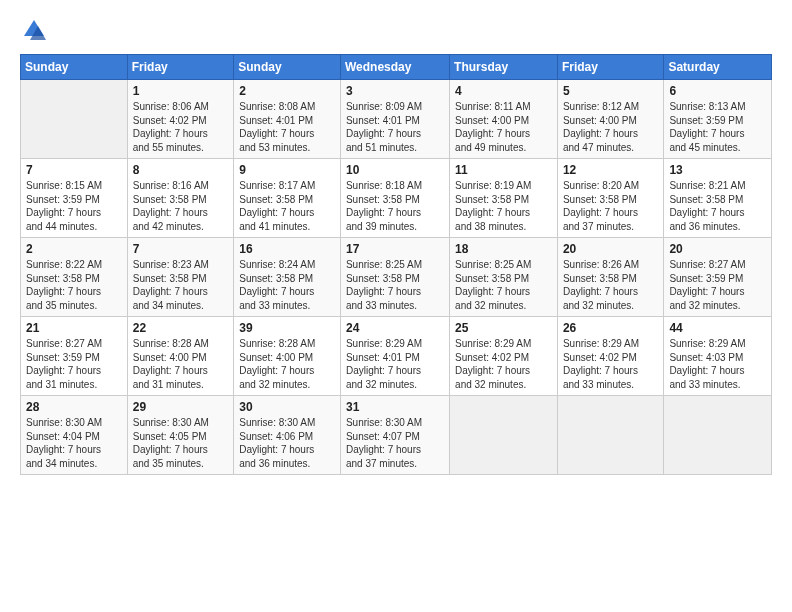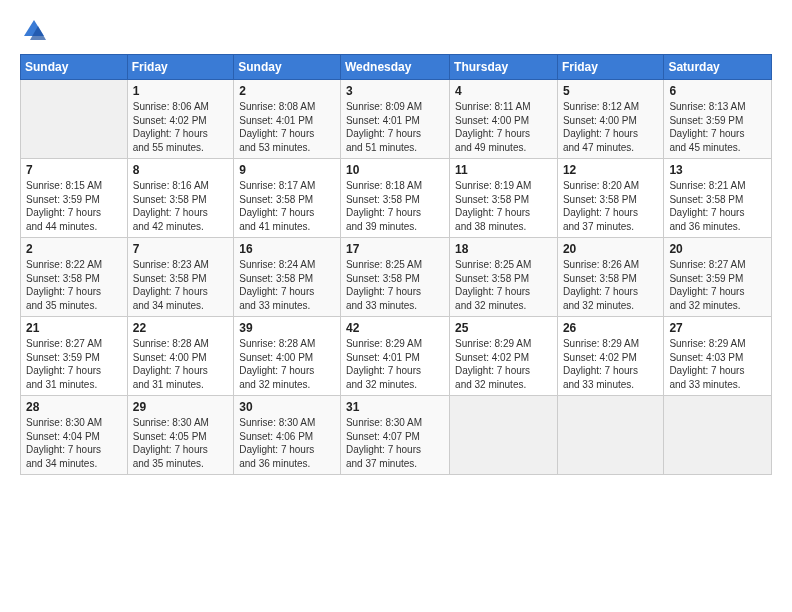--- a/index.html
+++ b/index.html
@@ -232,33 +232,33 @@
           </td>
           <td>
             <span class="day-num">22</span>
             <div class="day-info">Sunrise: 8:28 AM<br>Sunset: 4:00 PM<br>Daylight: 7 hours<br>and 31 minutes.</div>
           </td>
           <td>
             <span class="day-num">39</span>
             <div class="day-info">Sunrise: 8:28 AM<br>Sunset: 4:00 PM<br>Daylight: 7 hours<br>and 32 minutes.</div>
           </td>
           <td>
-            <span class="day-num">42</span>
+            <span class="day-num">24</span>
             <div class="day-info">Sunrise: 8:29 AM<br>Sunset: 4:01 PM<br>Daylight: 7 hours<br>and 32 minutes.</div>
           </td>
           <td>
             <span class="day-num">25</span>
             <div class="day-info">Sunrise: 8:29 AM<br>Sunset: 4:02 PM<br>Daylight: 7 hours<br>and 32 minutes.</div>
           </td>
           <td>
             <span class="day-num">26</span>
             <div class="day-info">Sunrise: 8:29 AM<br>Sunset: 4:02 PM<br>Daylight: 7 hours<br>and 33 minutes.</div>
           </td>
           <td>
-            <span class="day-num">27</span>
+            <span class="day-num">44</span>
             <div class="day-info">Sunrise: 8:29 AM<br>Sunset: 4:03 PM<br>Daylight: 7 hours<br>and 33 minutes.</div>
           </td>
         </tr>
         <tr>
           <td>
             <span class="day-num">28</span>
             <div class="day-info">Sunrise: 8:30 AM<br>Sunset: 4:04 PM<br>Daylight: 7 hours<br>and 34 minutes.</div>
           </td>
           <td>
             <span class="day-num">29</span>

